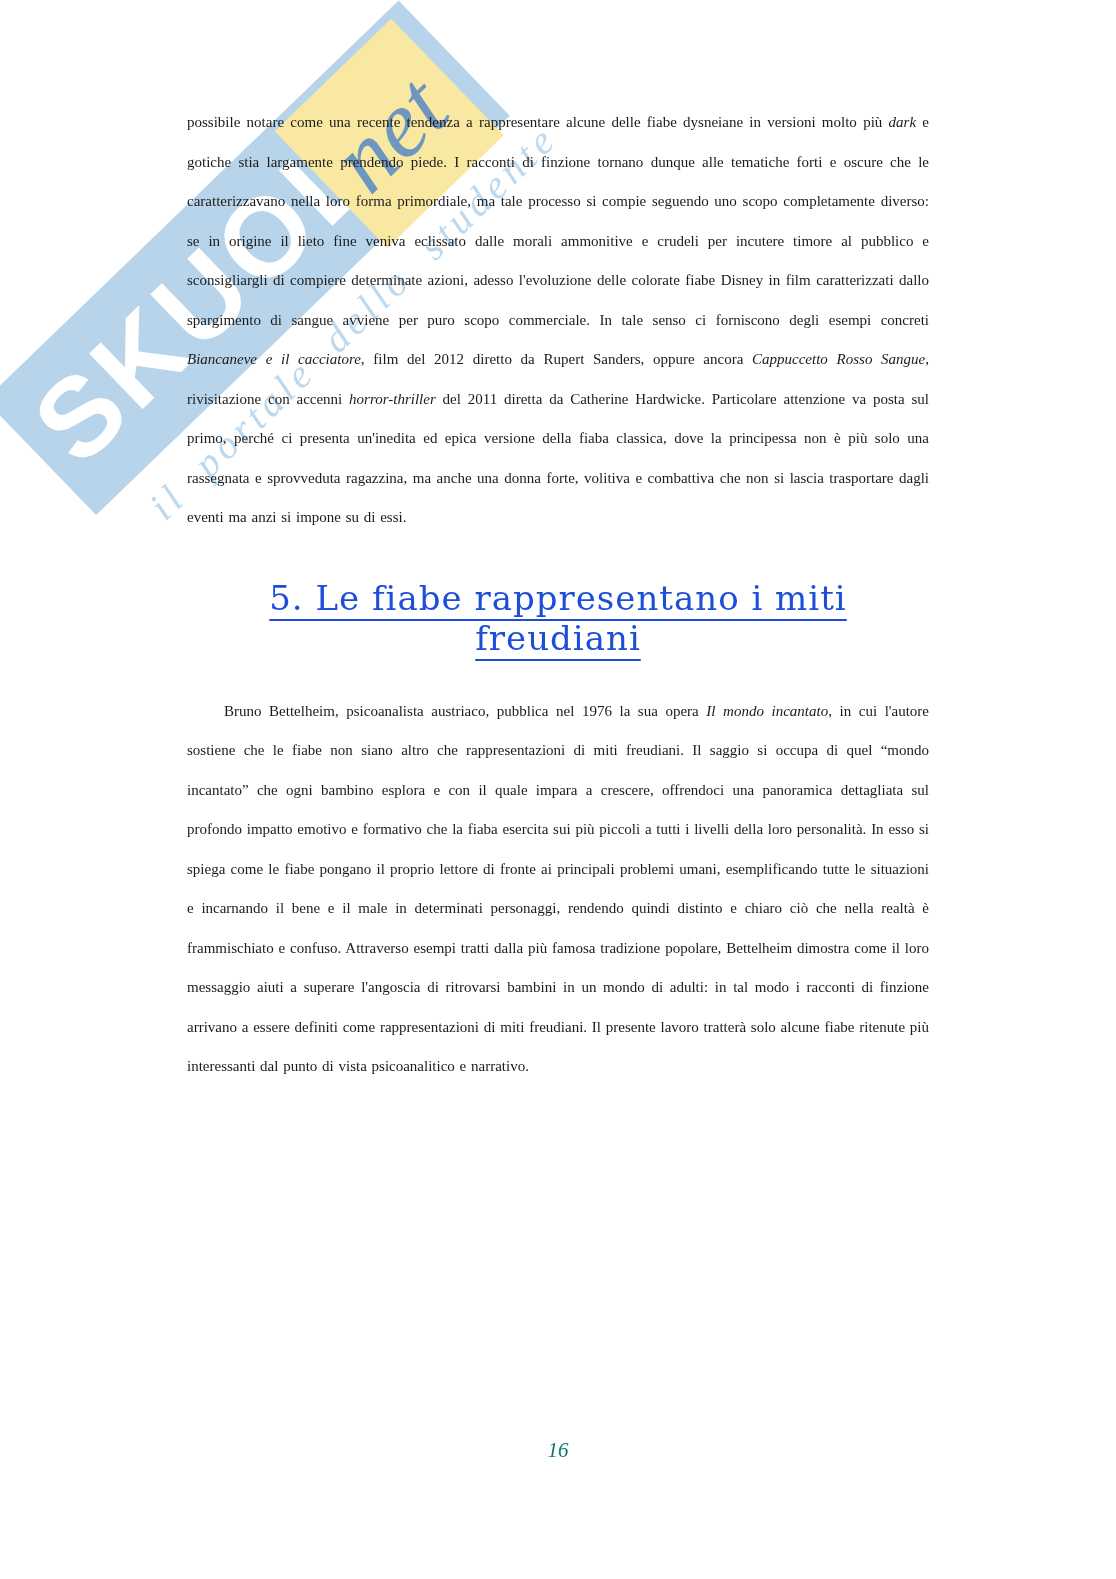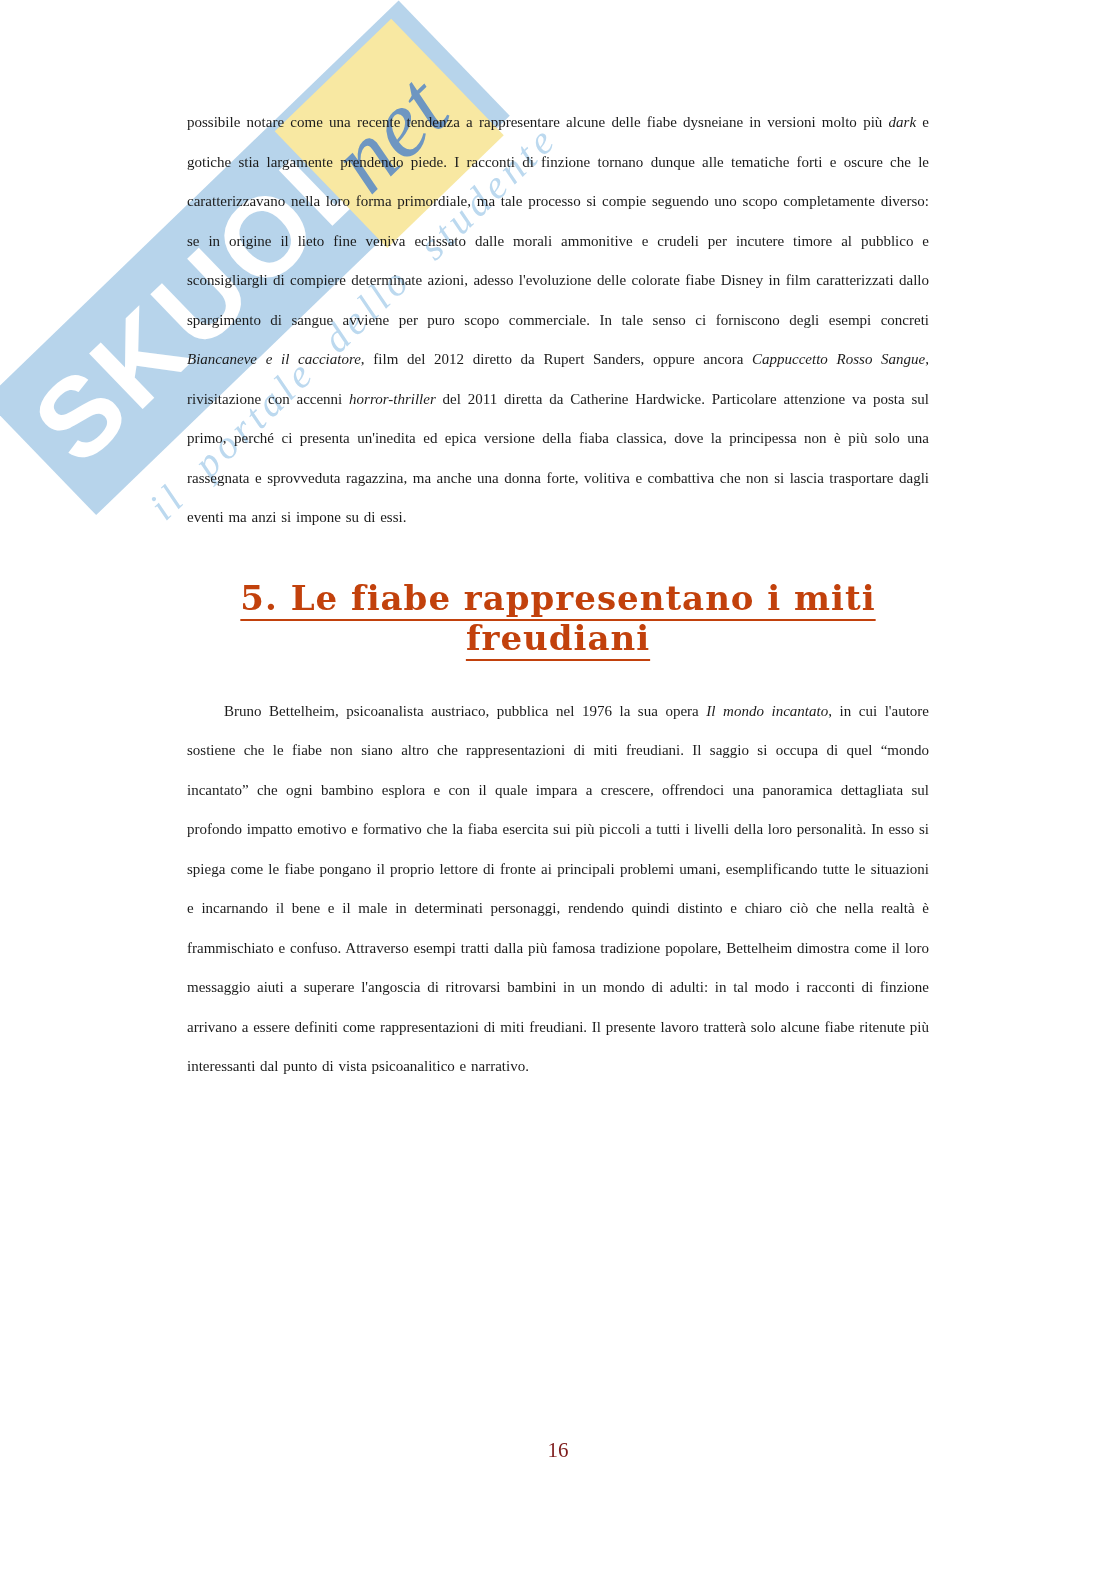--- a/index.html
+++ b/index.html
@@ -66,37 +66,38 @@
     line-height:39.5px;
     text-align:justify;
     word-spacing:1px;
   }
   .para .it { font-style:italic; }
   .indent { text-indent:37px; }
 
   .heading {
     margin:40px 0 34px 0;
     font-family:"DejaVu Serif", serif;
-    font-weight:bold;
+    font-weight:normal;
     font-size:34px;
     letter-spacing:1px;
     text-align:center;
     text-decoration:underline;
     text-underline-offset:9px;
     text-decoration-thickness:2px;
-    color:#c2410c;
+    color:#1d4ed8;
   }
 
   .page-number {
     position:absolute; left:0; top:1438px;
     width:100%;
     text-align:center;
     font-size:21px;
     z-index:2;
-    color:#7f1d1d;
+    color:#0f766e;
+    font-style:italic;
   }
 </style>
 </head>
 <body>
 
 <div class="page">
 
   <div class="watermark" aria-hidden="true">
     <div class="wm-line1">
       <div class="wm-band">SKUOLA</div>

